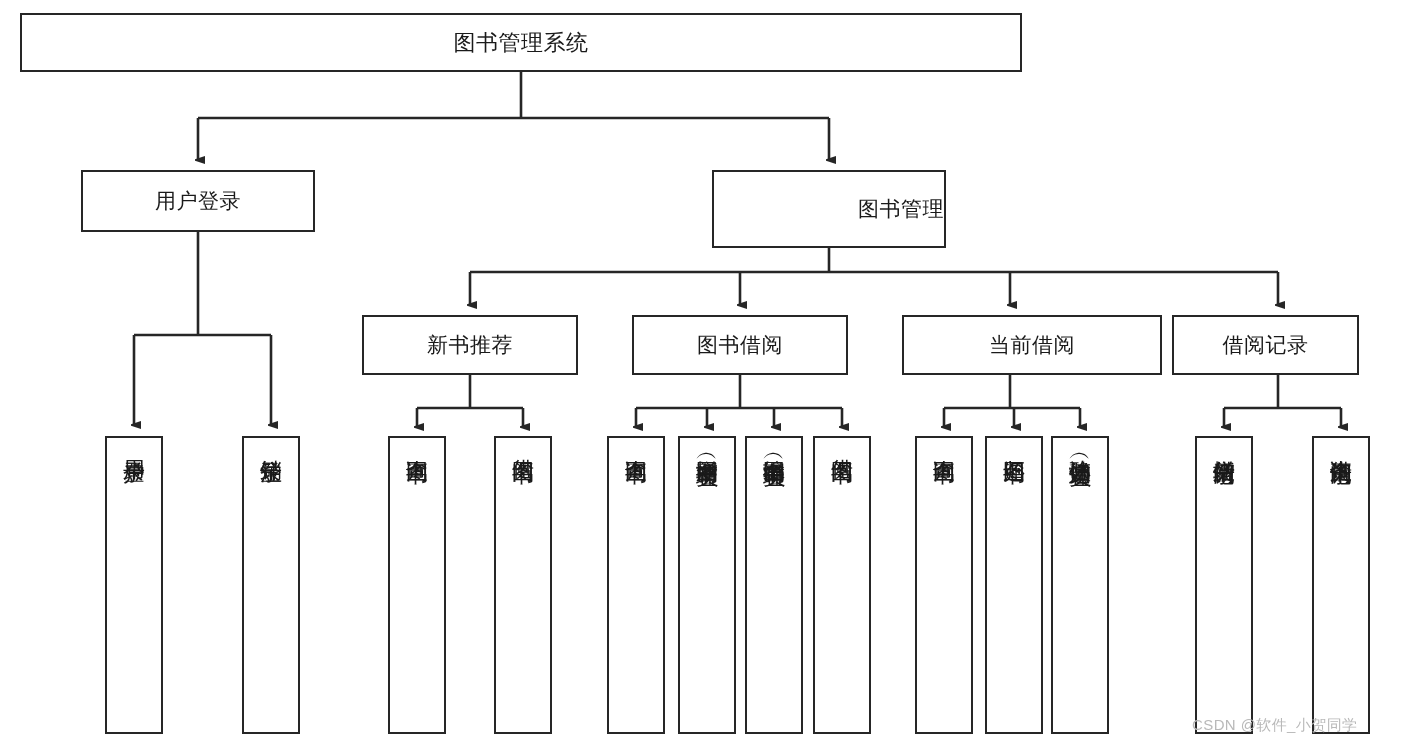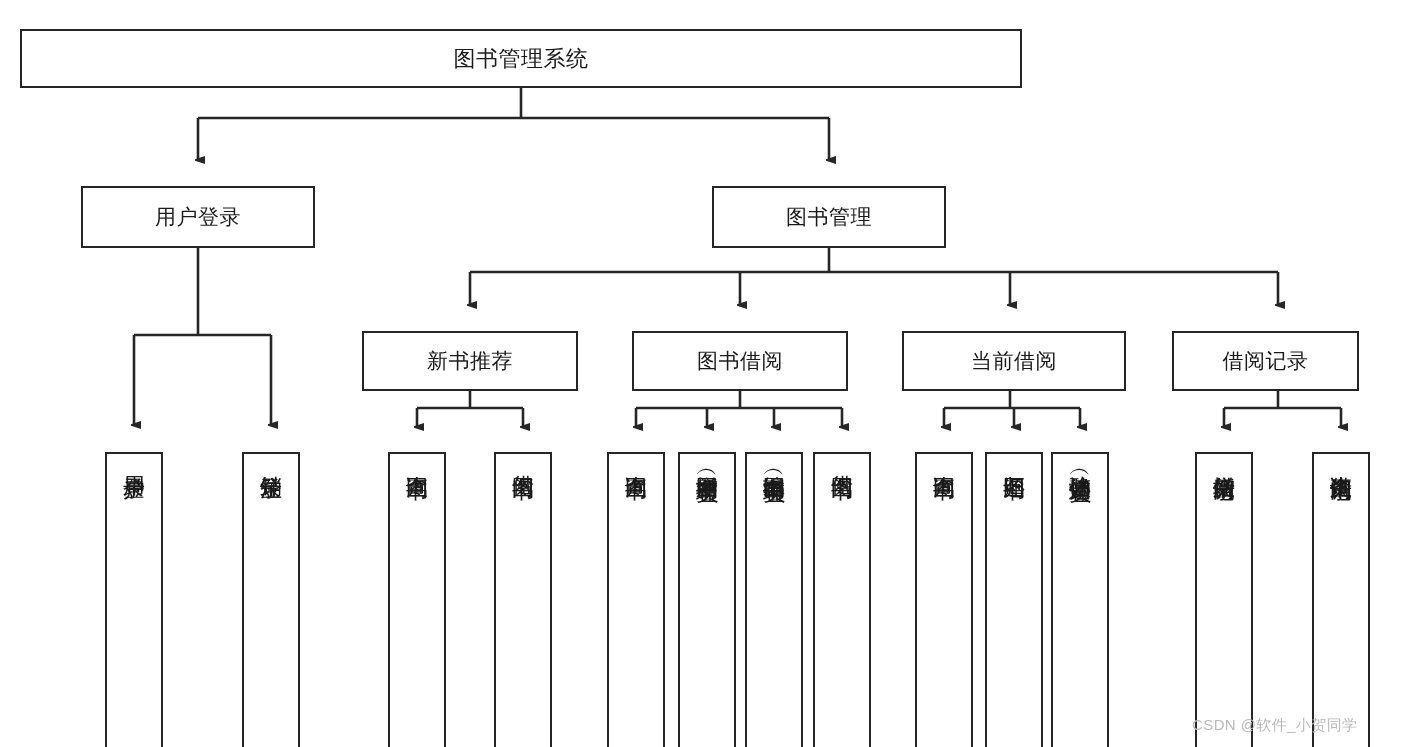--- a/index.html
+++ b/index.html
@@ -27,21 +27,20 @@
   }
   .node {
     position: absolute;
     box-sizing: border-box;
     border: 2px solid #262626;
     background: #ffffff;
     display: flex;
     align-items: center;
     justify-content: center;
     color: #1a1a1a;
-    margin-top: 16px;
   }
   .node .label {
     display: block;
     text-align: center;
     line-height: 1.18;
     letter-spacing: 0.5px;
   }
   
   .node.h .label {
     writing-mode: horizontal-tb;
@@ -127,33 +126,33 @@
   </svg>
 
   <div class="node h root" style="left:20px; top:13px; width:1002px; height:59px;">
     <span class="label">图书管理系统</span>
   </div>
 
   <div class="node h" style="left:81px; top:170px; width:234px; height:62px;">
     <span class="label">用户登录</span>
   </div>
 
-  <div class="node h" style="left:712px; top:170px; width:234px; height:62px;">
+  <div class="node h" style="left:712px; top:170px; width:234px; height:78px;justify-content:flex-end;">
     <span class="label">图书管理</span>
   </div>
 
   <div class="node h" style="left:362px; top:315px; width:216px; height:60px;">
     <span class="label">新书推荐</span>
   </div>
 
   <div class="node h" style="left:632px; top:315px; width:216px; height:60px;">
     <span class="label">图书借阅</span>
   </div>
 
-  <div class="node h" style="left:902px; top:315px; width:224px; height:60px;">
+  <div class="node h" style="left:902px; top:315px; width:260px; height:60px;">
     <span class="label">当前借阅</span>
   </div>
 
   <div class="node h" style="left:1172px; top:315px; width:187px; height:60px;">
     <span class="label">借阅记录</span>
   </div>
 
   <div class="node v" style="left:105px; top:436px; width:58px; height:298px;">
     <span class="label">用户登录</span>
   </div>

